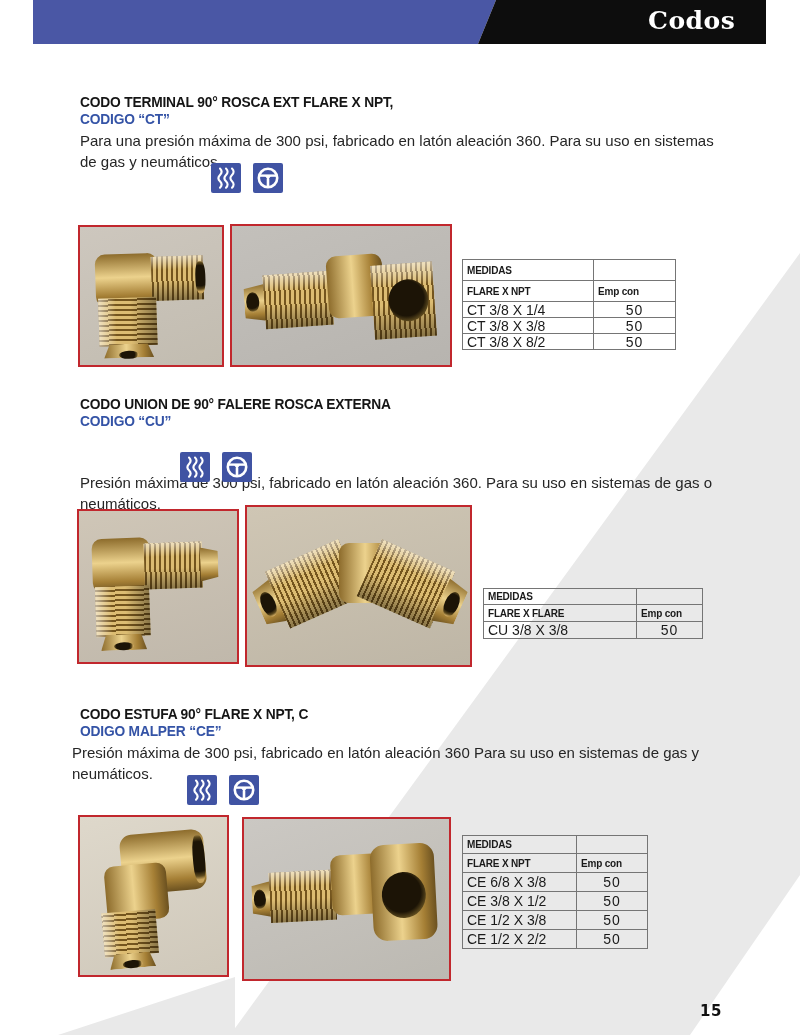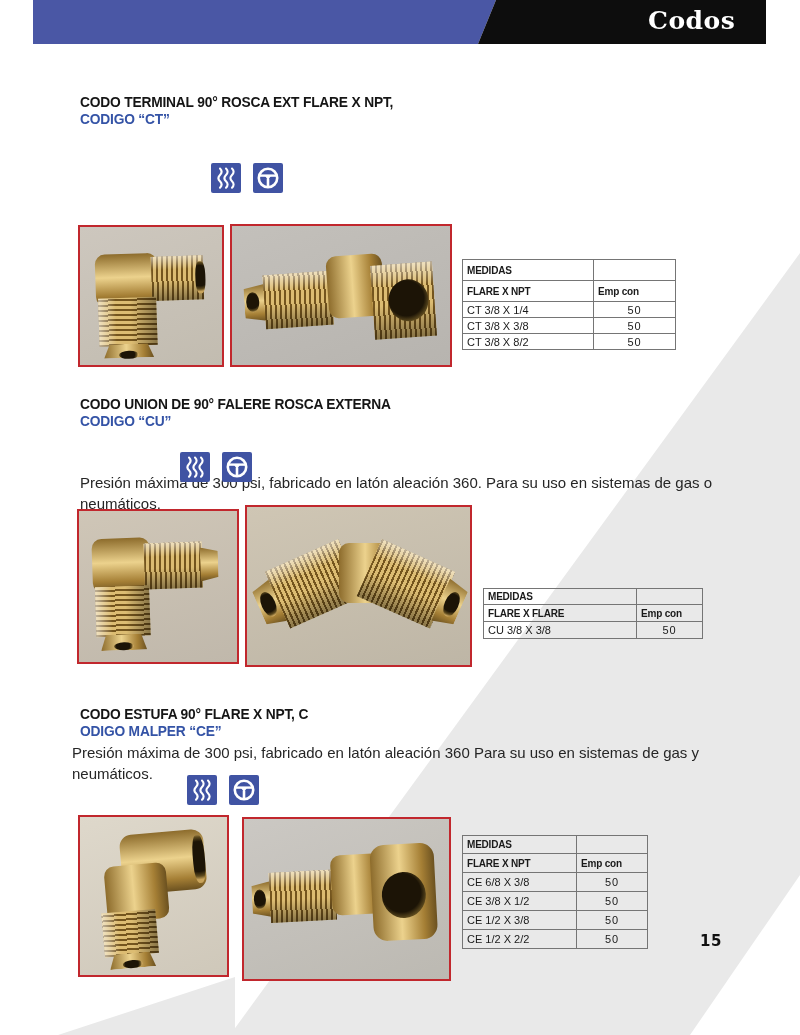--- a/index.html
+++ b/index.html
@@ -39,45 +39,46 @@
   .rnd{border-radius:10px;}
   .hole{background:radial-gradient(circle at 45% 45%,#1c1406 0 55%,#5d4a1e 72%,#c9a45c 85%);border-radius:50%;}
   .nose-l{clip-path:polygon(0 12%,100% 0,100% 100%,0 88%);}
   .nose-r{clip-path:polygon(0 0,100% 12%,100% 88%,0 100%);}
   .nose-d{clip-path:polygon(12% 0,88% 0,100% 100%,0 100%);}
 
   
   .spec{position:absolute;display:grid;border-left:1px solid #757575;border-top:1px solid #757575;
         background:rgba(255,255,255,0);color:#1a1a1a;}
   .spec>div{border-right:1px solid #757575;border-bottom:1px solid #757575;
-        display:flex;align-items:center;padding:0 4px;font-size:11px;overflow:hidden;white-space:nowrap;}
+        display:flex;align-items:center;padding:0 4px;font-size:14px;overflow:hidden;white-space:nowrap;}
   .spec .b{font-weight:bold;font-size:10px;letter-spacing:-.2px;}
   .spec .c{justify-content:center;letter-spacing:1px;}
 
-  .pgnum{position:absolute;left:700px;top:932px;color:#111;font-size:15px;font-weight:bold;
+  .pgnum{position:absolute;left:700px;top:1002px;color:#111;font-size:15px;font-weight:bold;
          font-family:"DejaVu Sans","Liberation Sans",sans-serif;letter-spacing:.5px;}
 </style>
 </head>
 <body>
 
 <div class="page">
 
   <svg class="bg-svg" viewBox="0 0 800 1035" aria-hidden="true">
     <polygon points="800,253 800,875 690,1035 230,1035" fill="#e9e9e9"></polygon>
     <polygon points="235,977 235,1035 58,1035" fill="#e9e9e9"></polygon>
   </svg>
 
   <svg class="hdr-svg" viewBox="0 0 800 44">
     <polygon points="33,0 496,0 478,44 33,44" fill="#4a57a5"></polygon>
     <polygon points="496,0 766,0 766,44 478,44" fill="#0d0d0d"></polygon>
   </svg>
   <div class="hdr-title">Codos</div>
 
   <div class="ttl" style="left:80px;top:94px;">CODO TERMINAL 90° ROSCA EXT FLARE X NPT,</div>
   <div class="code" style="left:80px;top:111px;">CODIGO “CT”</div>
+  <div class="desc" style="left:80px;top:131px;">Para una presión máxima de 300 psi, fabricado en latón aleación 360. Para su uso en sistemas de gas y neumáticos.</div>
 
   <div class="pict" style="left:211px;top:163px;">
     <svg viewBox="0 0 30 30">
         <g stroke="#fff" stroke-width="2.1" fill="none" stroke-linecap="round">
       <path d="M9 5.5 q3.2 3.2 0 6.4 q-3.2 3.2 0 6.4 q3.2 3.2 0 6.4"></path>
       <path d="M15 5.5 q3.2 3.2 0 6.4 q-3.2 3.2 0 6.4 q3.2 3.2 0 6.4"></path>
       <path d="M21 5.5 q3.2 3.2 0 6.4 q-3.2 3.2 0 6.4 q3.2 3.2 0 6.4"></path>
         </g>
       </svg>
   </div>

